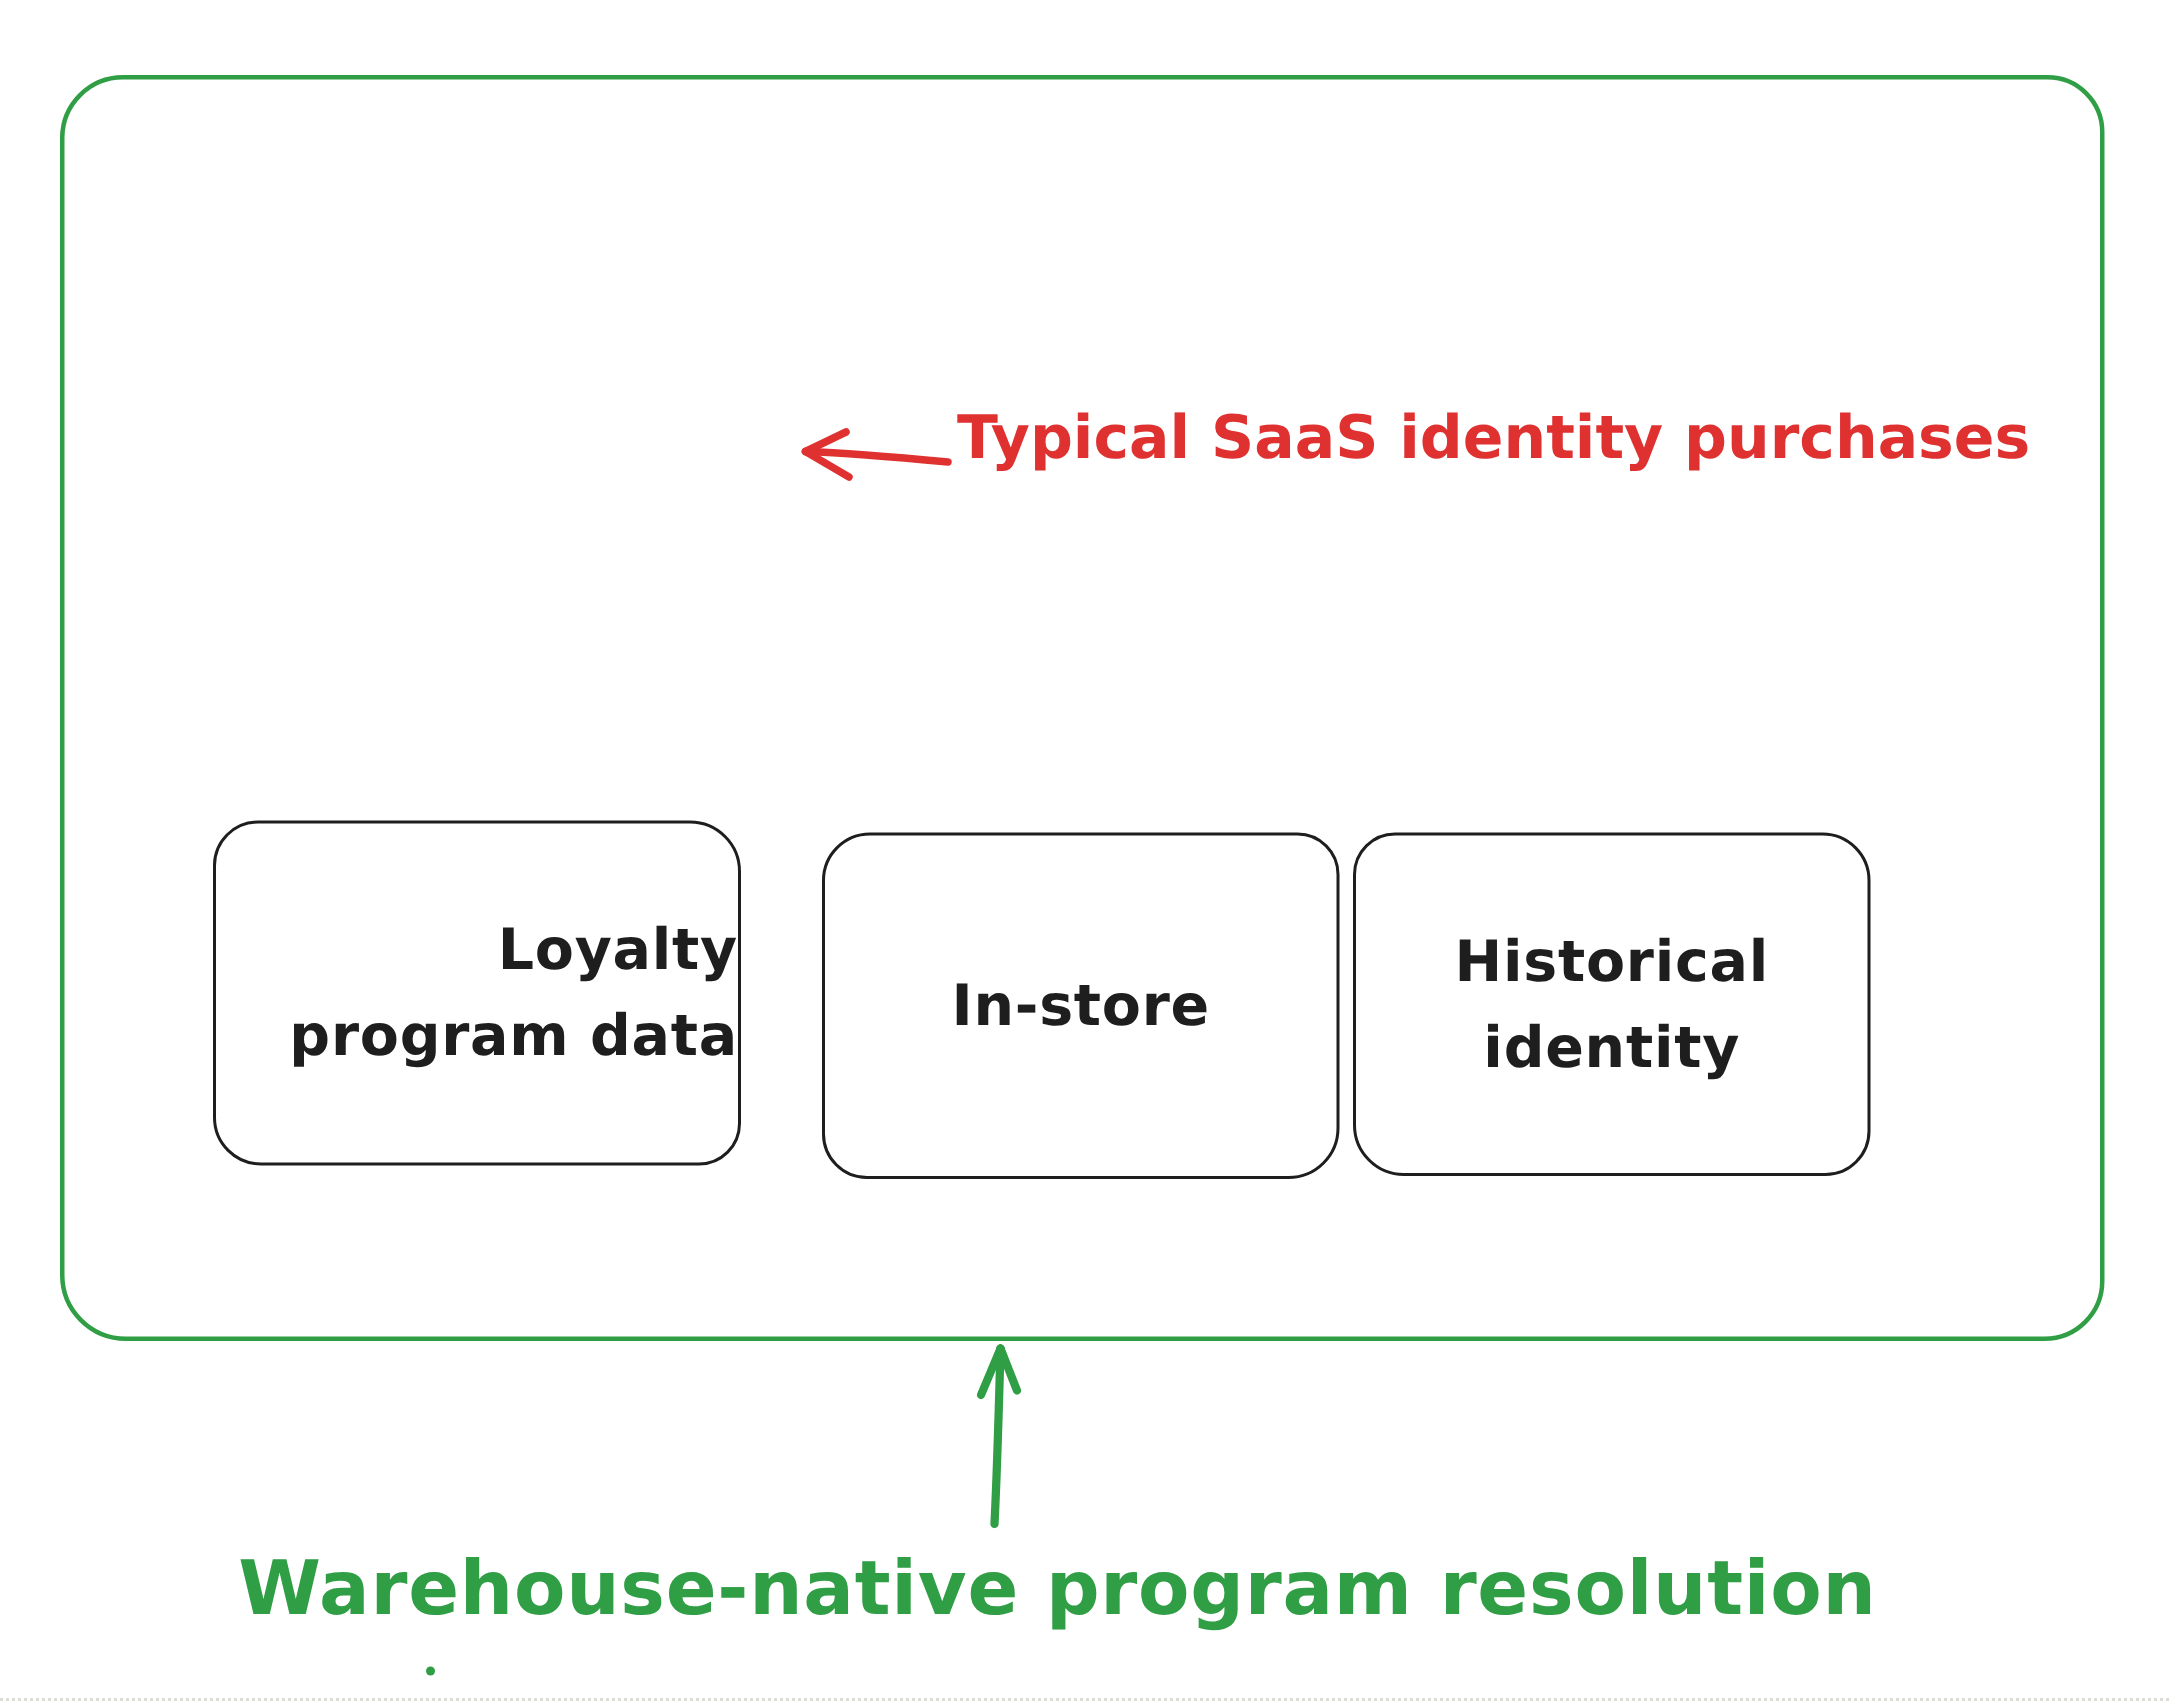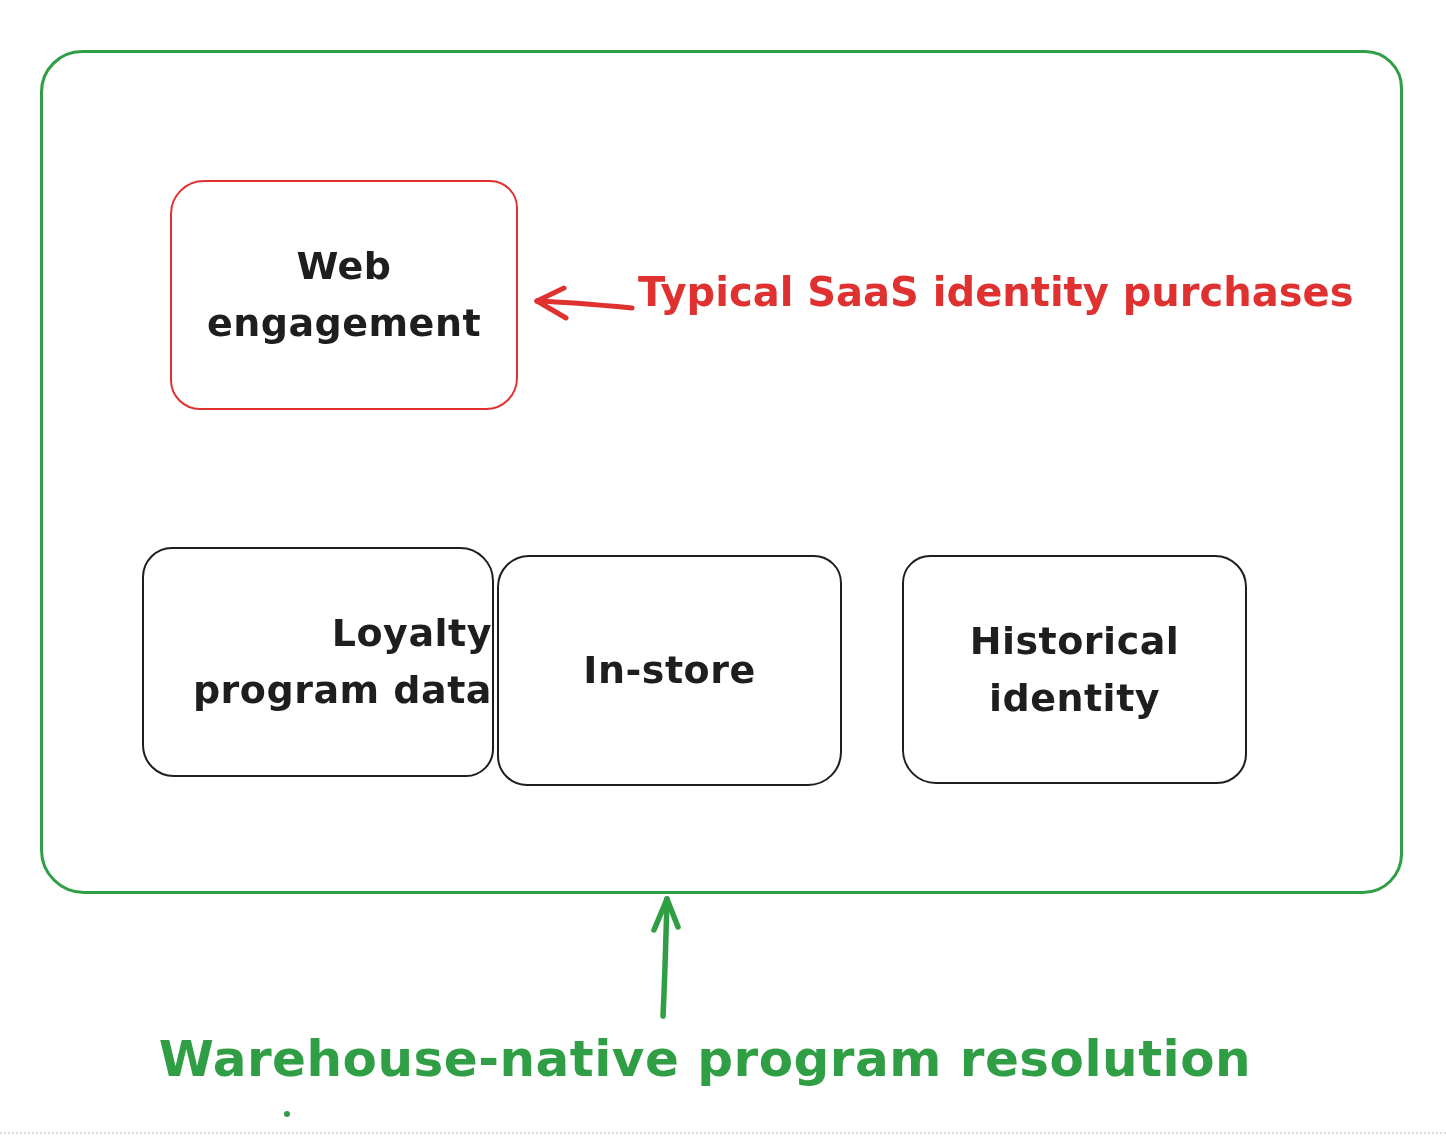--- a/index.html
+++ b/index.html
@@ -48,21 +48,21 @@
   .node-black {
     border: 2.5px solid #1e1e1e;
   }
   .node-loyalty {
     left: 142px; top: 547px;
     width: 348px; height: 226px;
     border-radius: 30px 34px 28px 32px;
     align-items: flex-end;
   }
   .node-instore {
-    left: 497px; top: 555px;
+    left: 548px; top: 555px;
     width: 341px; height: 227px;
     border-radius: 32px 28px 34px 30px;
   }
   .node-historical {
     left: 902px; top: 555px;
     width: 341px; height: 225px;
     border-radius: 28px 32px 30px 34px;
   }
   
   .saas-label {
@@ -103,24 +103,20 @@
     border-top: 2px dotted #dddcd6;
   }
 </style>
 </head>
 <body>
 
 <div id="canvas">
 
   <div class="scope-box"></div>
 
-  <div class="node node-red">
-    <span class="line">Web</span>
-    <span class="line">engagement</span>
-  </div>
 
   <div class="node node-black node-loyalty">
     <span class="line">Loyalty</span>
     <span class="line">program data</span>
   </div>
 
   <div class="node node-black node-instore">
     <span class="line">In-store</span>
   </div>
 

